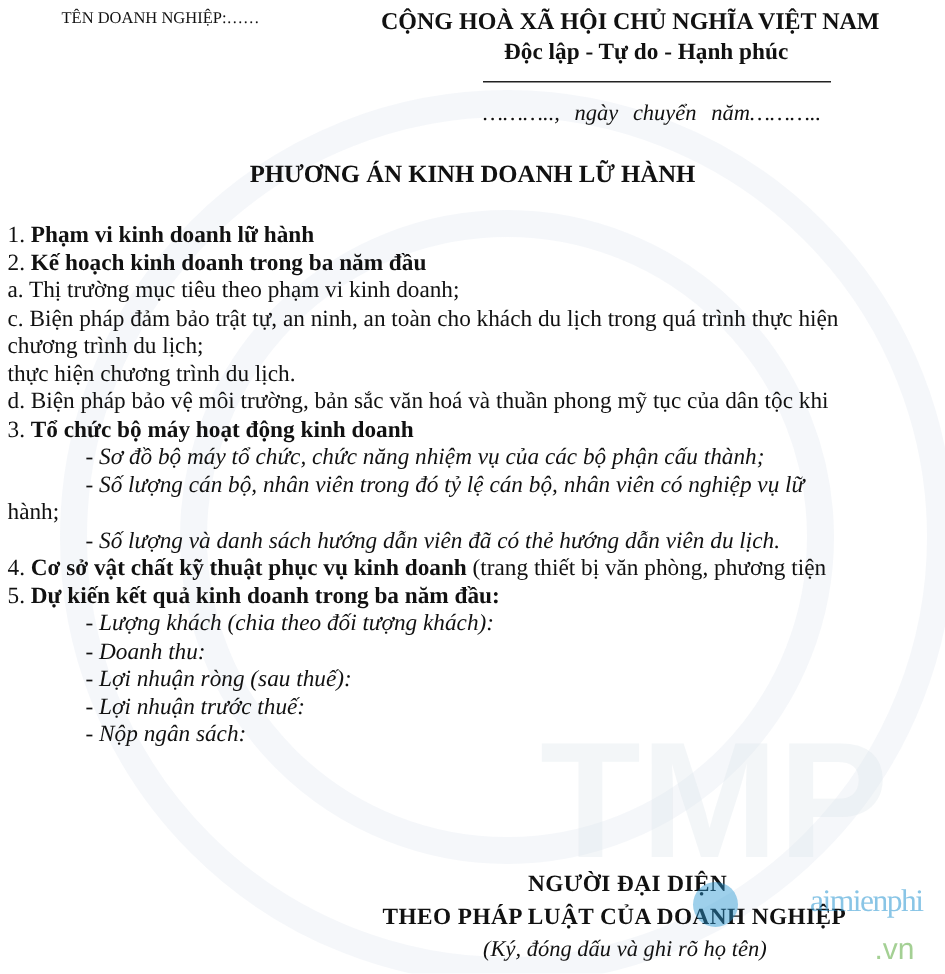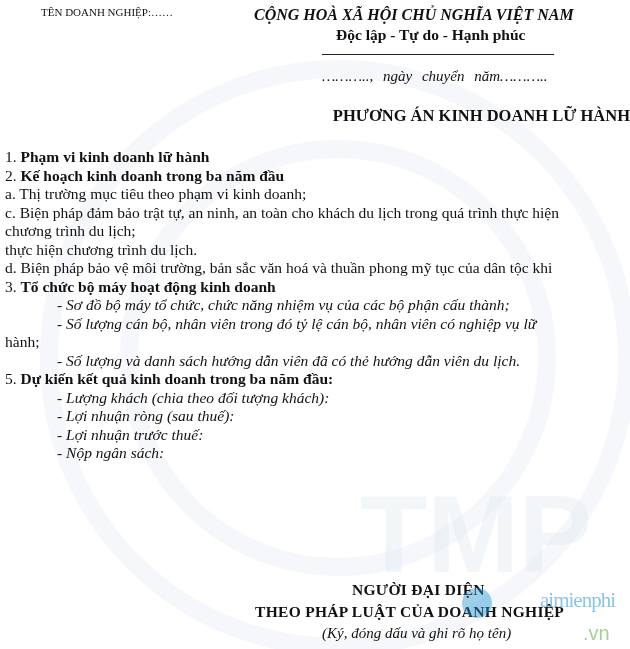--- a/index.html
+++ b/index.html
@@ -15,25 +15,25 @@
       pointer-events: none;
     }
     .wm-text {
       position: absolute; font-family: "Liberation Sans", sans-serif;
       font-weight: bold; color: rgba(220,228,236,0.35);
       pointer-events: none;
     }
     .abs { position: absolute; white-space: nowrap; }
     .b { font-weight: bold; }
     .hdr-left { left: 5px; top: 6px; font-size: 11px; font-weight: normal; margin-left: 36px; }
-    .hdr-right { left: 254px; top: 6px; font-size: 16px; font-weight: bold; font-style: italic; }
+    .hdr-right { left: 254px; top: 6px; font-size: 16px; font-weight: bold; }
     .motto { left: 336px; top: 26px; font-size: 15.5px; font-weight: bold; }
     .rule { position: absolute; left: 322px; top: 54px; width: 232px; height: 1px; background: #222; }
     .date { left: 322px; top: 68px; font-size: 15px; font-style: italic; word-spacing: 6px; }
-    .title { left: 0; width: 630px; text-align: right; top: 106px; font-size: 16.5px; font-weight: bold; }
+    .title { left: 0; width: 630px; text-align: center; top: 106px; font-size: 16.5px; font-weight: bold; }
     .body-block { position: absolute; left: 5px; top: 148px; width: 620px; }
     .body-block .row { font-size: 15.5px; line-height: 18.5px; white-space: nowrap; }
     .ind { padding-left: 52px; font-style: italic; }
     .sig1 { left: 352px; top: 581px; font-size: 15.5px; font-weight: bold; letter-spacing: 0.3px; }
     .sig2 { left: 255px; top: 603px; font-size: 15.5px; font-weight: bold; letter-spacing: 0.3px; }
     .sig3 { left: 322px; top: 625px; font-size: 15px; font-style: italic; }
     .logo { position: absolute; left: 492px; top: 588px; font-family: Liberation Serif, serif;
       font-size: 21px; color: rgba(40,150,210,0.55); letter-spacing: -1px; margin-left: 48px; }
     .logo-vn { position: absolute; left: 583px; top: 622px; font-family: "Liberation Sans", sans-serif;
       font-size: 20px; color: rgba(90,170,60,0.55); }
@@ -68,23 +68,27 @@
   <div class="row">thực hiện chương trình du lịch.</div>
   <div class="row">d. Biện pháp bảo vệ môi trường, bản sắc văn hoá và thuần phong mỹ tục của dân tộc  khi</div>
   <div class="row">
     <span>3. </span><span class="b">Tổ chức bộ máy hoạt động kinh doanh</span>
   </div>
   <div class="row ind">- Sơ đồ bộ máy tổ chức, chức năng nhiệm vụ của các bộ phận cấu thành;</div>
   <div class="row ind">- Số lượng cán bộ, nhân viên trong đó tỷ lệ cán bộ, nhân viên có nghiệp vụ lữ</div>
   <div class="row">hành;</div>
   <div class="row ind">- Số lượng và danh sách hướng dẫn viên đã có thẻ hướng dẫn viên du lịch.</div>
   <div class="row">
+    <span>4. </span><span class="b">Cơ sở vật chất kỹ thuật phục vụ kinh doanh</span><span> (trang thiết bị văn phòng, phương tiện</span>
+  </div>
+  <div class="row">
     <span>5. </span><span class="b">Dự kiến kết quả kinh doanh trong ba năm đầu:</span>
   </div>
   <div class="row ind">- Lượng khách (chia theo đối tượng khách):</div>
+  <div class="row ind">- Doanh thu:</div>
   <div class="row ind">- Lợi nhuận ròng (sau thuế):</div>
   <div class="row ind">- Lợi nhuận trước thuế:</div>
   <div class="row ind">- Nộp ngân sách:</div>
 </div>
 
 <div class="abs sig1">NGƯỜI ĐẠI DIỆN</div>
 <div class="abs sig2">THEO PHÁP LUẬT CỦA DOANH NGHIỆP</div>
 <div class="abs sig3">(Ký, đóng dấu và ghi rõ họ tên)</div>
 
 <div class="logo-t"></div>

